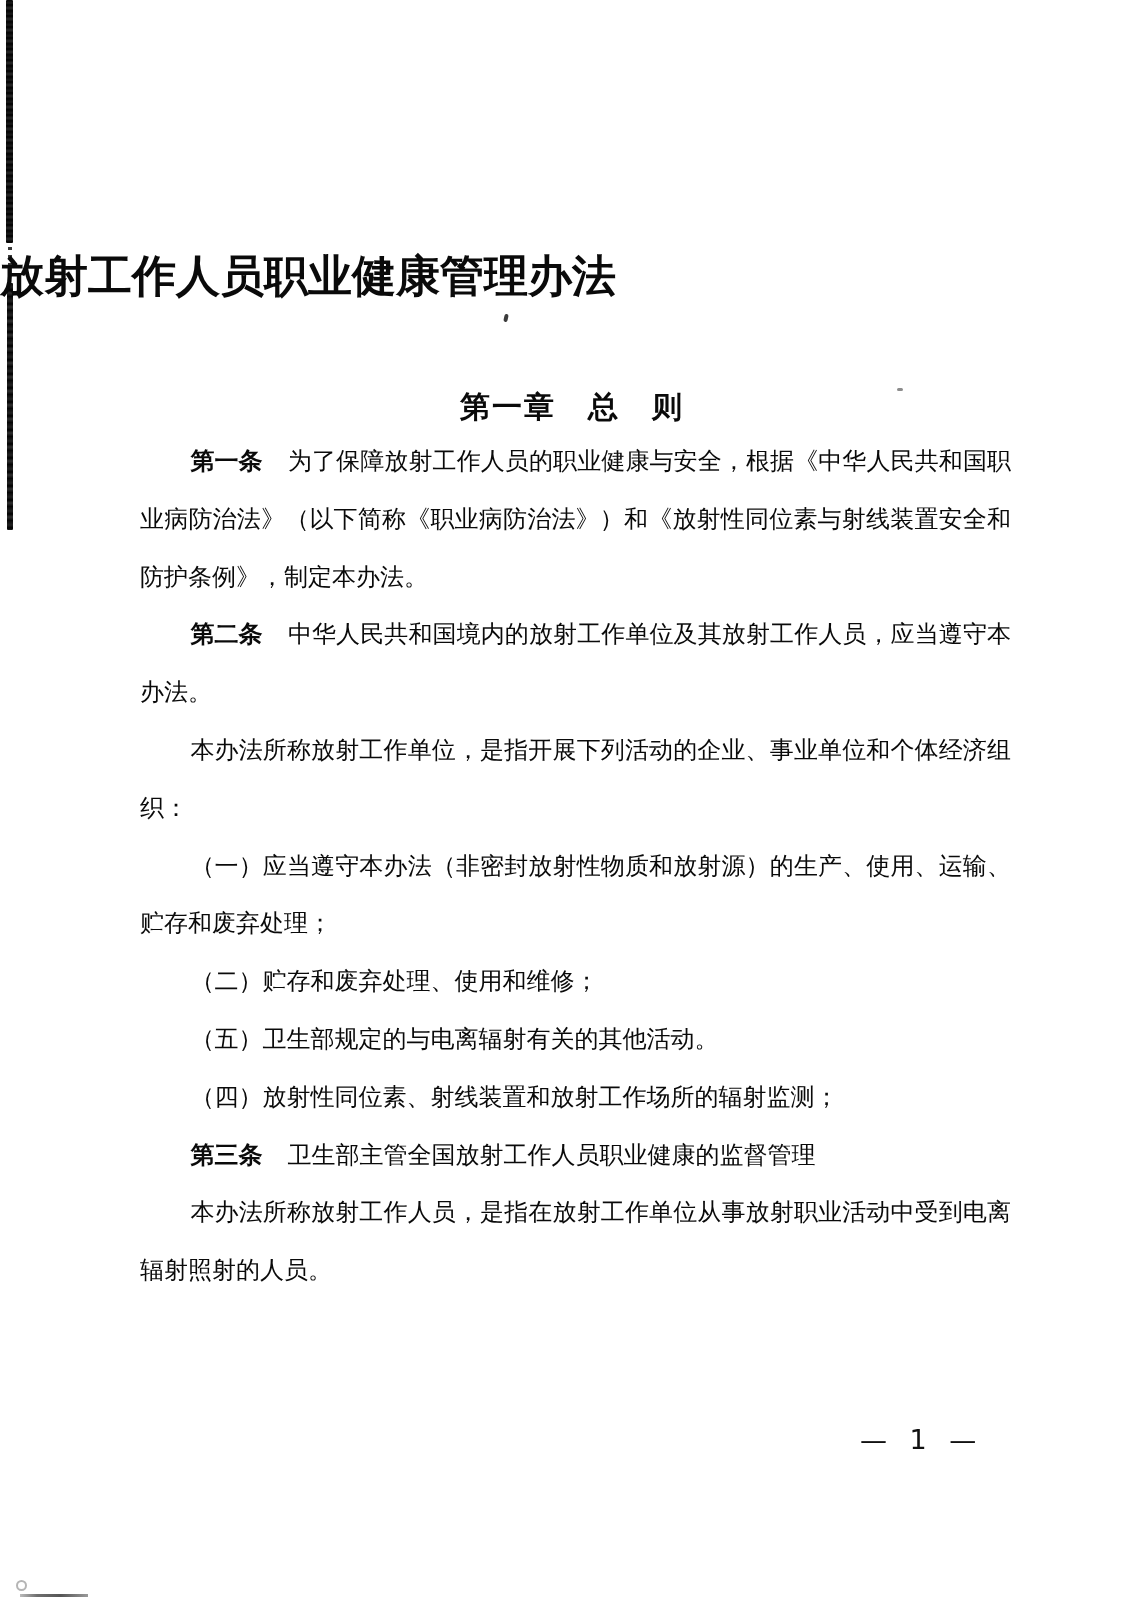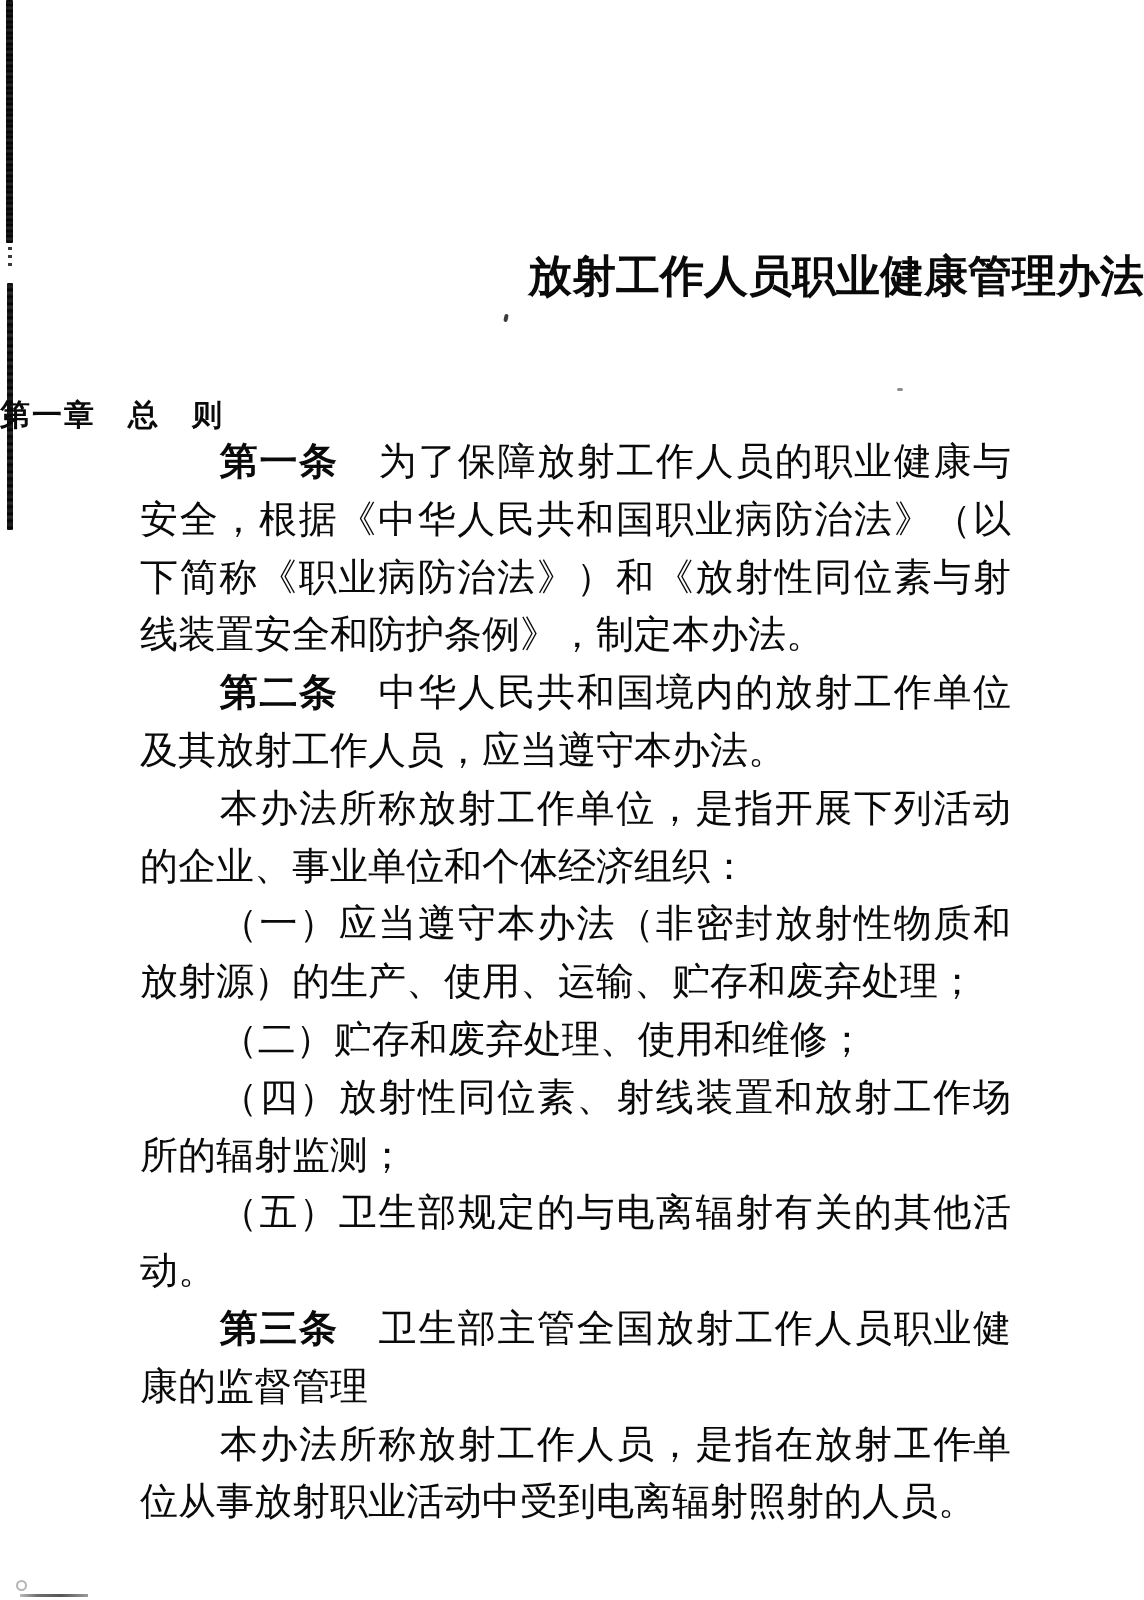--- a/index.html
+++ b/index.html
@@ -44,40 +44,41 @@
     border: 2px solid #b5b5b5; border-radius: 50%;
   }
   .scan-bottom-line {
     position: absolute; left: 20px; top: 1594px; width: 68px; height: 3px;
     background: linear-gradient(to right, #bbb 0%, #6f6f6f 25%, #555 60%, #9a9a9a 100%);
   }
   
   .doc-title {
     position: absolute;
     top: 247px; left: 0; width: 100%;
-    text-align: right;
+    text-align: left;
     font-size: 44px;
     line-height: 58px;
     font-weight: bold;
     letter-spacing: 0px;
   }
   .chapter-heading {
     position: absolute;
-    top: 394px; left: 0; width: 100%;
+    top: 386px; left: 0; width: 100%;
+    text-align: center;
     font-size: 30px;
     line-height: 42px;
     font-weight: bold;
     letter-spacing: 2px;
   }
   .doc-body {
     position: absolute;
     top: 433px;
     left: 140px;
     width: 871px;
-    font-size: 38px;
+    font-size: 24px;
     line-height: 57.8px;
     text-align: justify;
     text-justify: inter-character;
   }
   .para {
     text-indent: 2.1em;
   }
   .article-label {
     font-weight: bold;
     margin-right: 1.05em;
@@ -110,21 +111,21 @@
   <h1 class="doc-title">放射工作人员职业健康管理办法</h1>
 
   <h2 class="chapter-heading">第一章　总　则</h2>
 
   <div class="doc-body">
     <p class="para"><b class="article-label">第一条</b><span>为了保障放射工作人员的职业健康与安全，根据《中华人民共和国职业病防治法》（以下简称《职业病防治法》）和《放射性同位素与射线装置安全和防护条例》，制定本办法。</span></p>
     <p class="para"><b class="article-label">第二条</b><span>中华人民共和国境内的放射工作单位及其放射工作人员，应当遵守本办法。</span></p>
     <p class="para"><span>本办法所称放射工作单位，是指开展下列活动的企业、事业单位和个体经济组织：</span></p>
     <p class="para"><span>（一）应当遵守本办法（非密封放射性物质和放射源）的生产、使用、运输、贮存和废弃处理；</span></p>
     <p class="para"><span>（二）贮存和废弃处理、使用和维修；</span></p>
+    <p class="para"><span>（五）卫生部规定的与电离辐射有关的其他活动。</span></p>
     <p class="para"><span>（四）放射性同位素、射线装置和放射工作场所的辐射监测；</span></p>
-    <p class="para"><span>（五）卫生部规定的与电离辐射有关的其他活动。</span></p>
     <p class="para"><b class="article-label">第三条</b><span>卫生部主管全国放射工作人员职业健康的监督管理</span></p>
     <p class="para"><span>本办法所称放射工作人员，是指在放射工作单位从事放射职业活动中受到电离辐射照射的人员。</span></p>
   </div>
 
   <div class="page-number">— 1 —</div>
 
 </div>
 
 </body></html>

